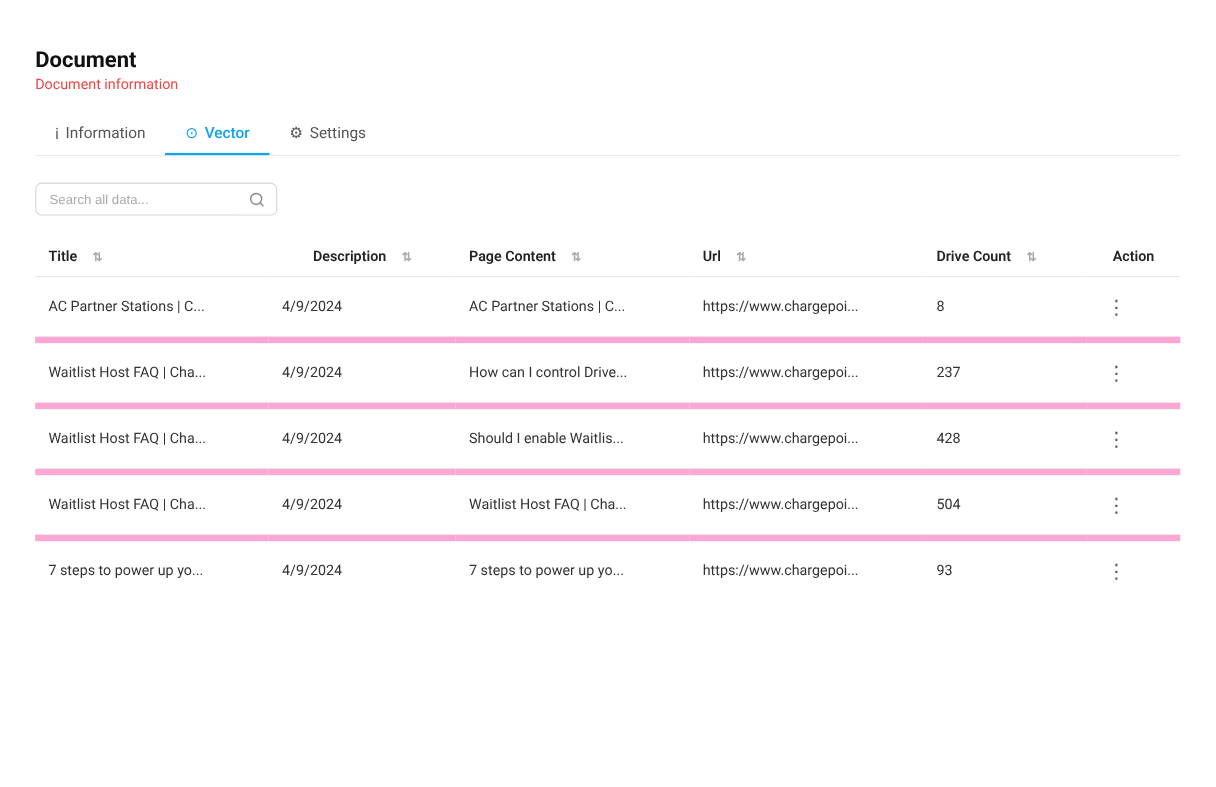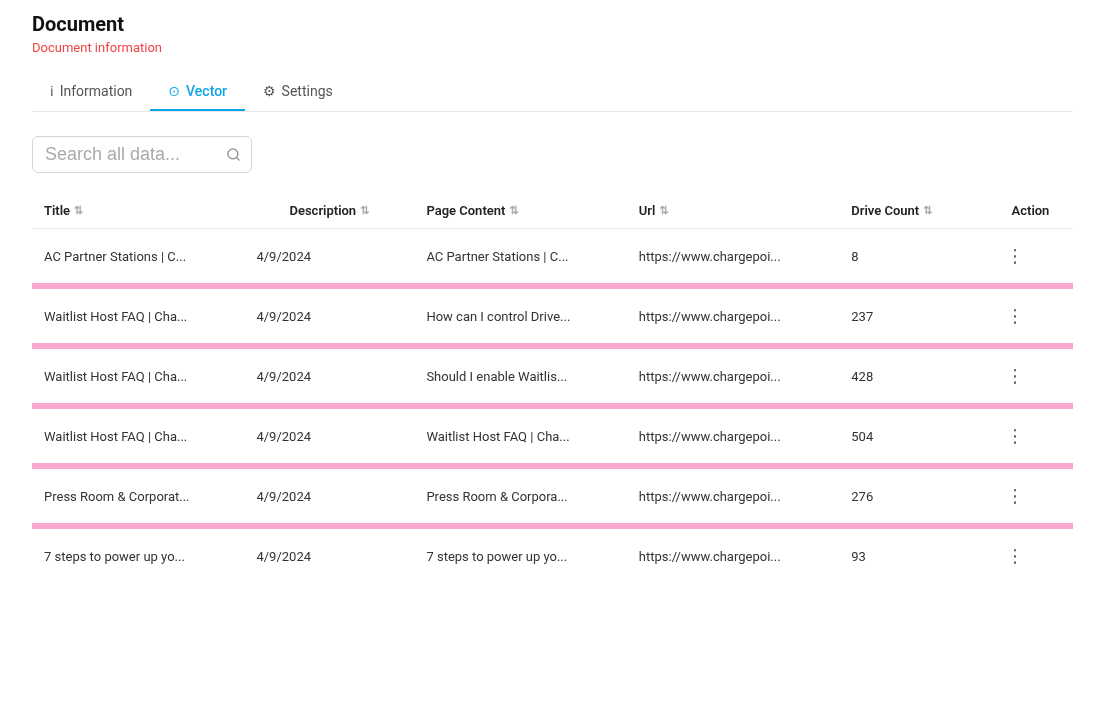--- a/index.html
+++ b/index.html
@@ -9,21 +9,21 @@
     }
 
     body {
       font-family: -apple-system, BlinkMacSystemFont, 'Segoe UI', Roboto, sans-serif;
       background: #fff;
       color: #1a1a2e;
       font-size: 14px;
     }
 
     .page-container {
-      padding: 12px 32px;
+      padding: 42px 32px;
       max-width: 1105px;
     }
 
     .doc-title {
       font-size: 20px;
       font-weight: 700;
       color: #111;
       margin-bottom: 4px;
     }
 
@@ -73,21 +73,21 @@
       border-radius: 6px;
       overflow: hidden;
       width: 220px;
       margin-bottom: 20px;
     }
 
     .search-bar input {
       border: none;
       outline: none;
       padding: 7px 12px;
-      font-size: 18px;
+      font-size: 12px;
       color: #555;
       width: 100%;
       background: transparent;
     }
 
     .search-bar input::placeholder {
       color: #aaa;
     }
 
     .search-icon-btn {
@@ -115,21 +115,21 @@
       font-size: 13px;
       font-weight: 600;
       color: #222;
       white-space: nowrap;
       position: relative;
     }
 
     .col-sort {
       display: inline-flex;
       align-items: center;
-      gap: 4px;
+      gap: 14px;
     }
 
     .sort-icon {
       font-size: 11px;
       color: #aaa;
       cursor: pointer;
     }
 
     td {
       padding: 14px 12px;
@@ -272,30 +272,20 @@
           <td>Waitlist Host FAQ | Cha...</td>
           <td>4/9/2024</td>
           <td>Waitlist Host FAQ | Cha...</td>
           <td>https://www.chargepoi...</td>
           <td>504</td>
           <td style="text-align: center;">
             <button class="action-btn">⋮</button>
           </td>
         </tr>
         <tr>
-          <td>Press Room &amp; Corporat...</td>
-          <td>4/9/2024</td>
-          <td>Press Room &amp; Corpora...</td>
-          <td>https://www.chargepoi...</td>
-          <td>276</td>
-          <td style="text-align: center;">
-            <button class="action-btn">⋮</button>
-          </td>
-        </tr>
-        <tr>
           <td>7 steps to power up yo...</td>
           <td>4/9/2024</td>
           <td>7 steps to power up yo...</td>
           <td>https://www.chargepoi...</td>
           <td>93</td>
           <td style="text-align: center;">
             <button class="action-btn">⋮</button>
           </td>
         </tr>
       </tbody>

